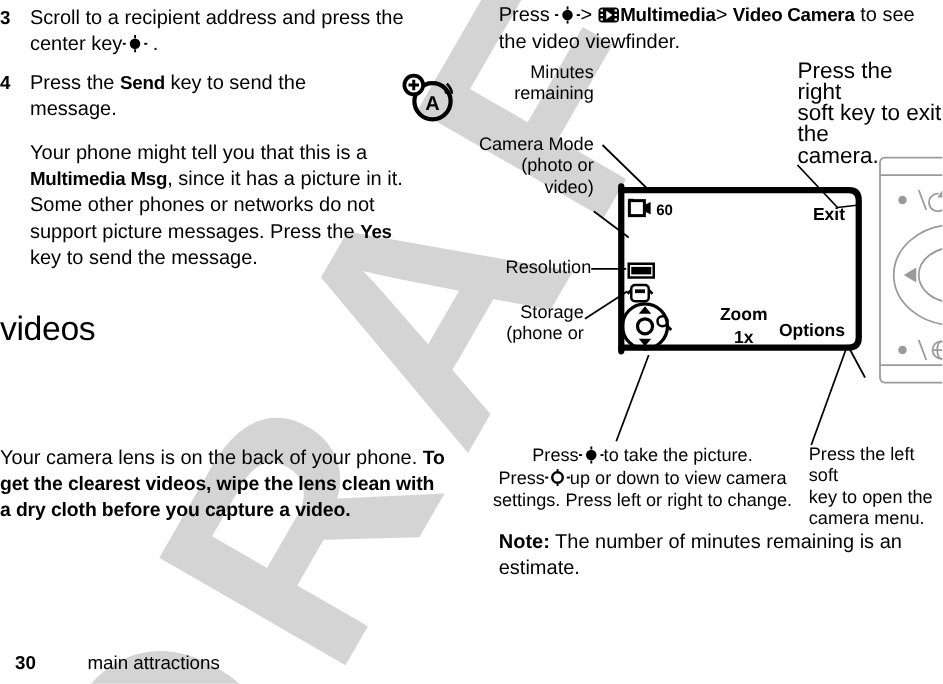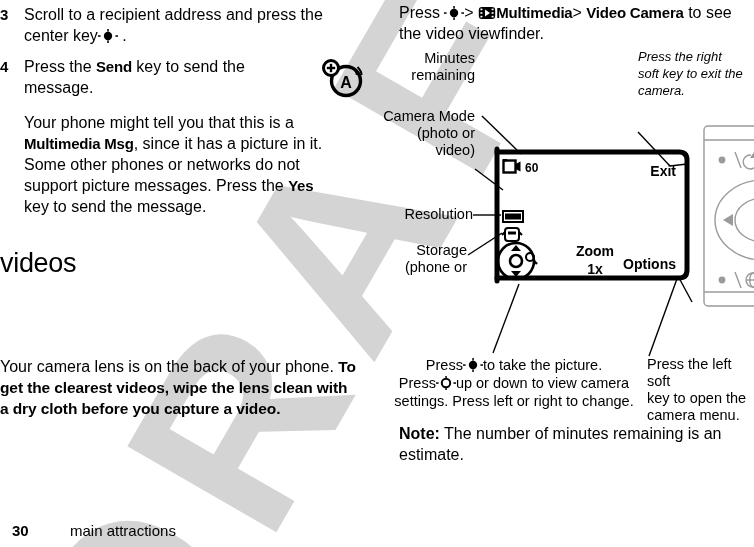--- a/index.html
+++ b/index.html
@@ -231,21 +231,21 @@
 
       <div style="position:absolute;left:0;top:158px;width:88px;text-align:right;font-size:14.5px;line-height:17px;">
         <div>Resolution</div>
       </div>
 
       <div style="position:absolute;left:-6px;top:194px;width:88px;text-align:right;font-size:14.5px;line-height:17px;">
         <div>Storage</div>
         <div>(phone or</div>
       </div>
 
-      <div style="position:absolute;left:253px;top:0px;width:116px;text-align:left;font-size:13px;line-height:17px;font-style:italic;">
+      <div style="position:absolute;left:253px;top:0px;width:116px;text-align:left;font-size:18px;line-height:17px;">
         <div>Press the right</div>
         <div>soft key to exit the</div>
         <div>camera.</div>
       </div>
 
       <div style="position:absolute;left:262px;top:308px;width:112px;text-align:left;font-size:14.5px;line-height:17px;">
         <div>Press the left soft</div>
         <div>key to open the</div>
         <div>camera menu.</div>
       </div>

